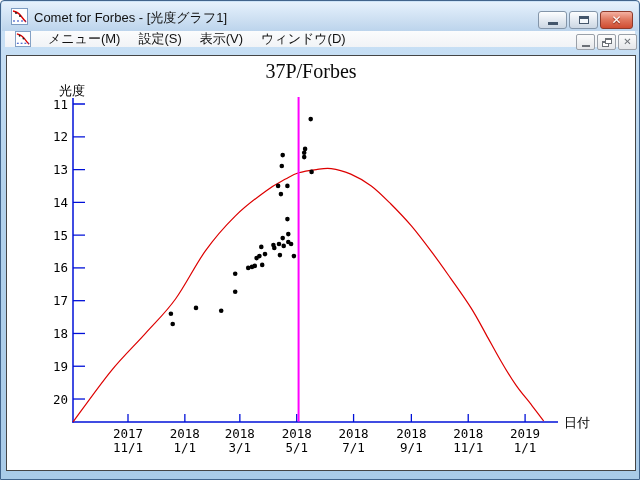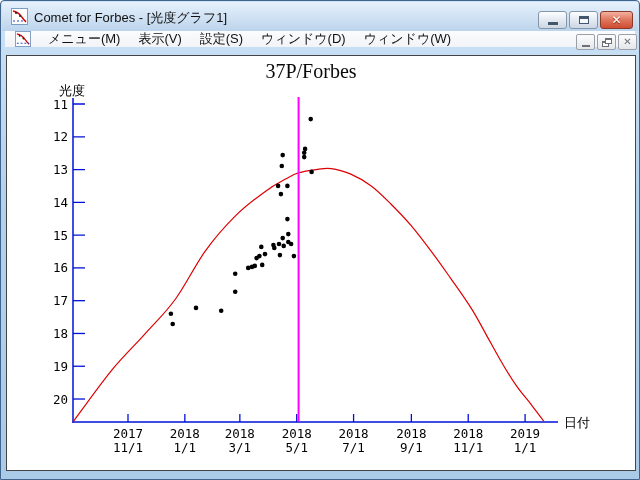--- a/index.html
+++ b/index.html
@@ -73,24 +73,23 @@
 
   <div class="menubar">
     <svg class="mdi-icon" viewBox="0 0 17 17">
       <rect x="0.5" y="0.5" width="16" height="16" fill="#ffffff" stroke="#7d9cc2"></rect>
       <path d="M2,3 Q7,4 10,8 T15,14" fill="none" stroke="#dd0000" stroke-width="1.4"></path>
       <path d="M2,13 H15" stroke="#2040c0" stroke-width="1.2" stroke-dasharray="2 2"></path>
       <circle cx="5" cy="5" r="1" fill="#222"></circle>
         <circle cx="9" cy="8" r="1" fill="#222"></circle>
     </svg>
     <span class="menu-item">メニュー(M)</span>
+    <span class="menu-item">設定(S)</span>
     <span class="menu-item">表示(V)</span>
-    <span class="menu-item">設定(S)</span>
     <span class="menu-item">ウィンドウ(D)</span>
-    <span class="menu-item">ウィンドウ(W)</span>
     <div class="mdibtn mdi-min">
         <div class="bar"></div>
       </div>
     <div class="mdibtn mdi-rest">
         <div class="r2"></div>
         <div class="r1"></div>
       </div>
     <div class="mdibtn mdi-close">
         <div class="x">✕</div>
       </div>

